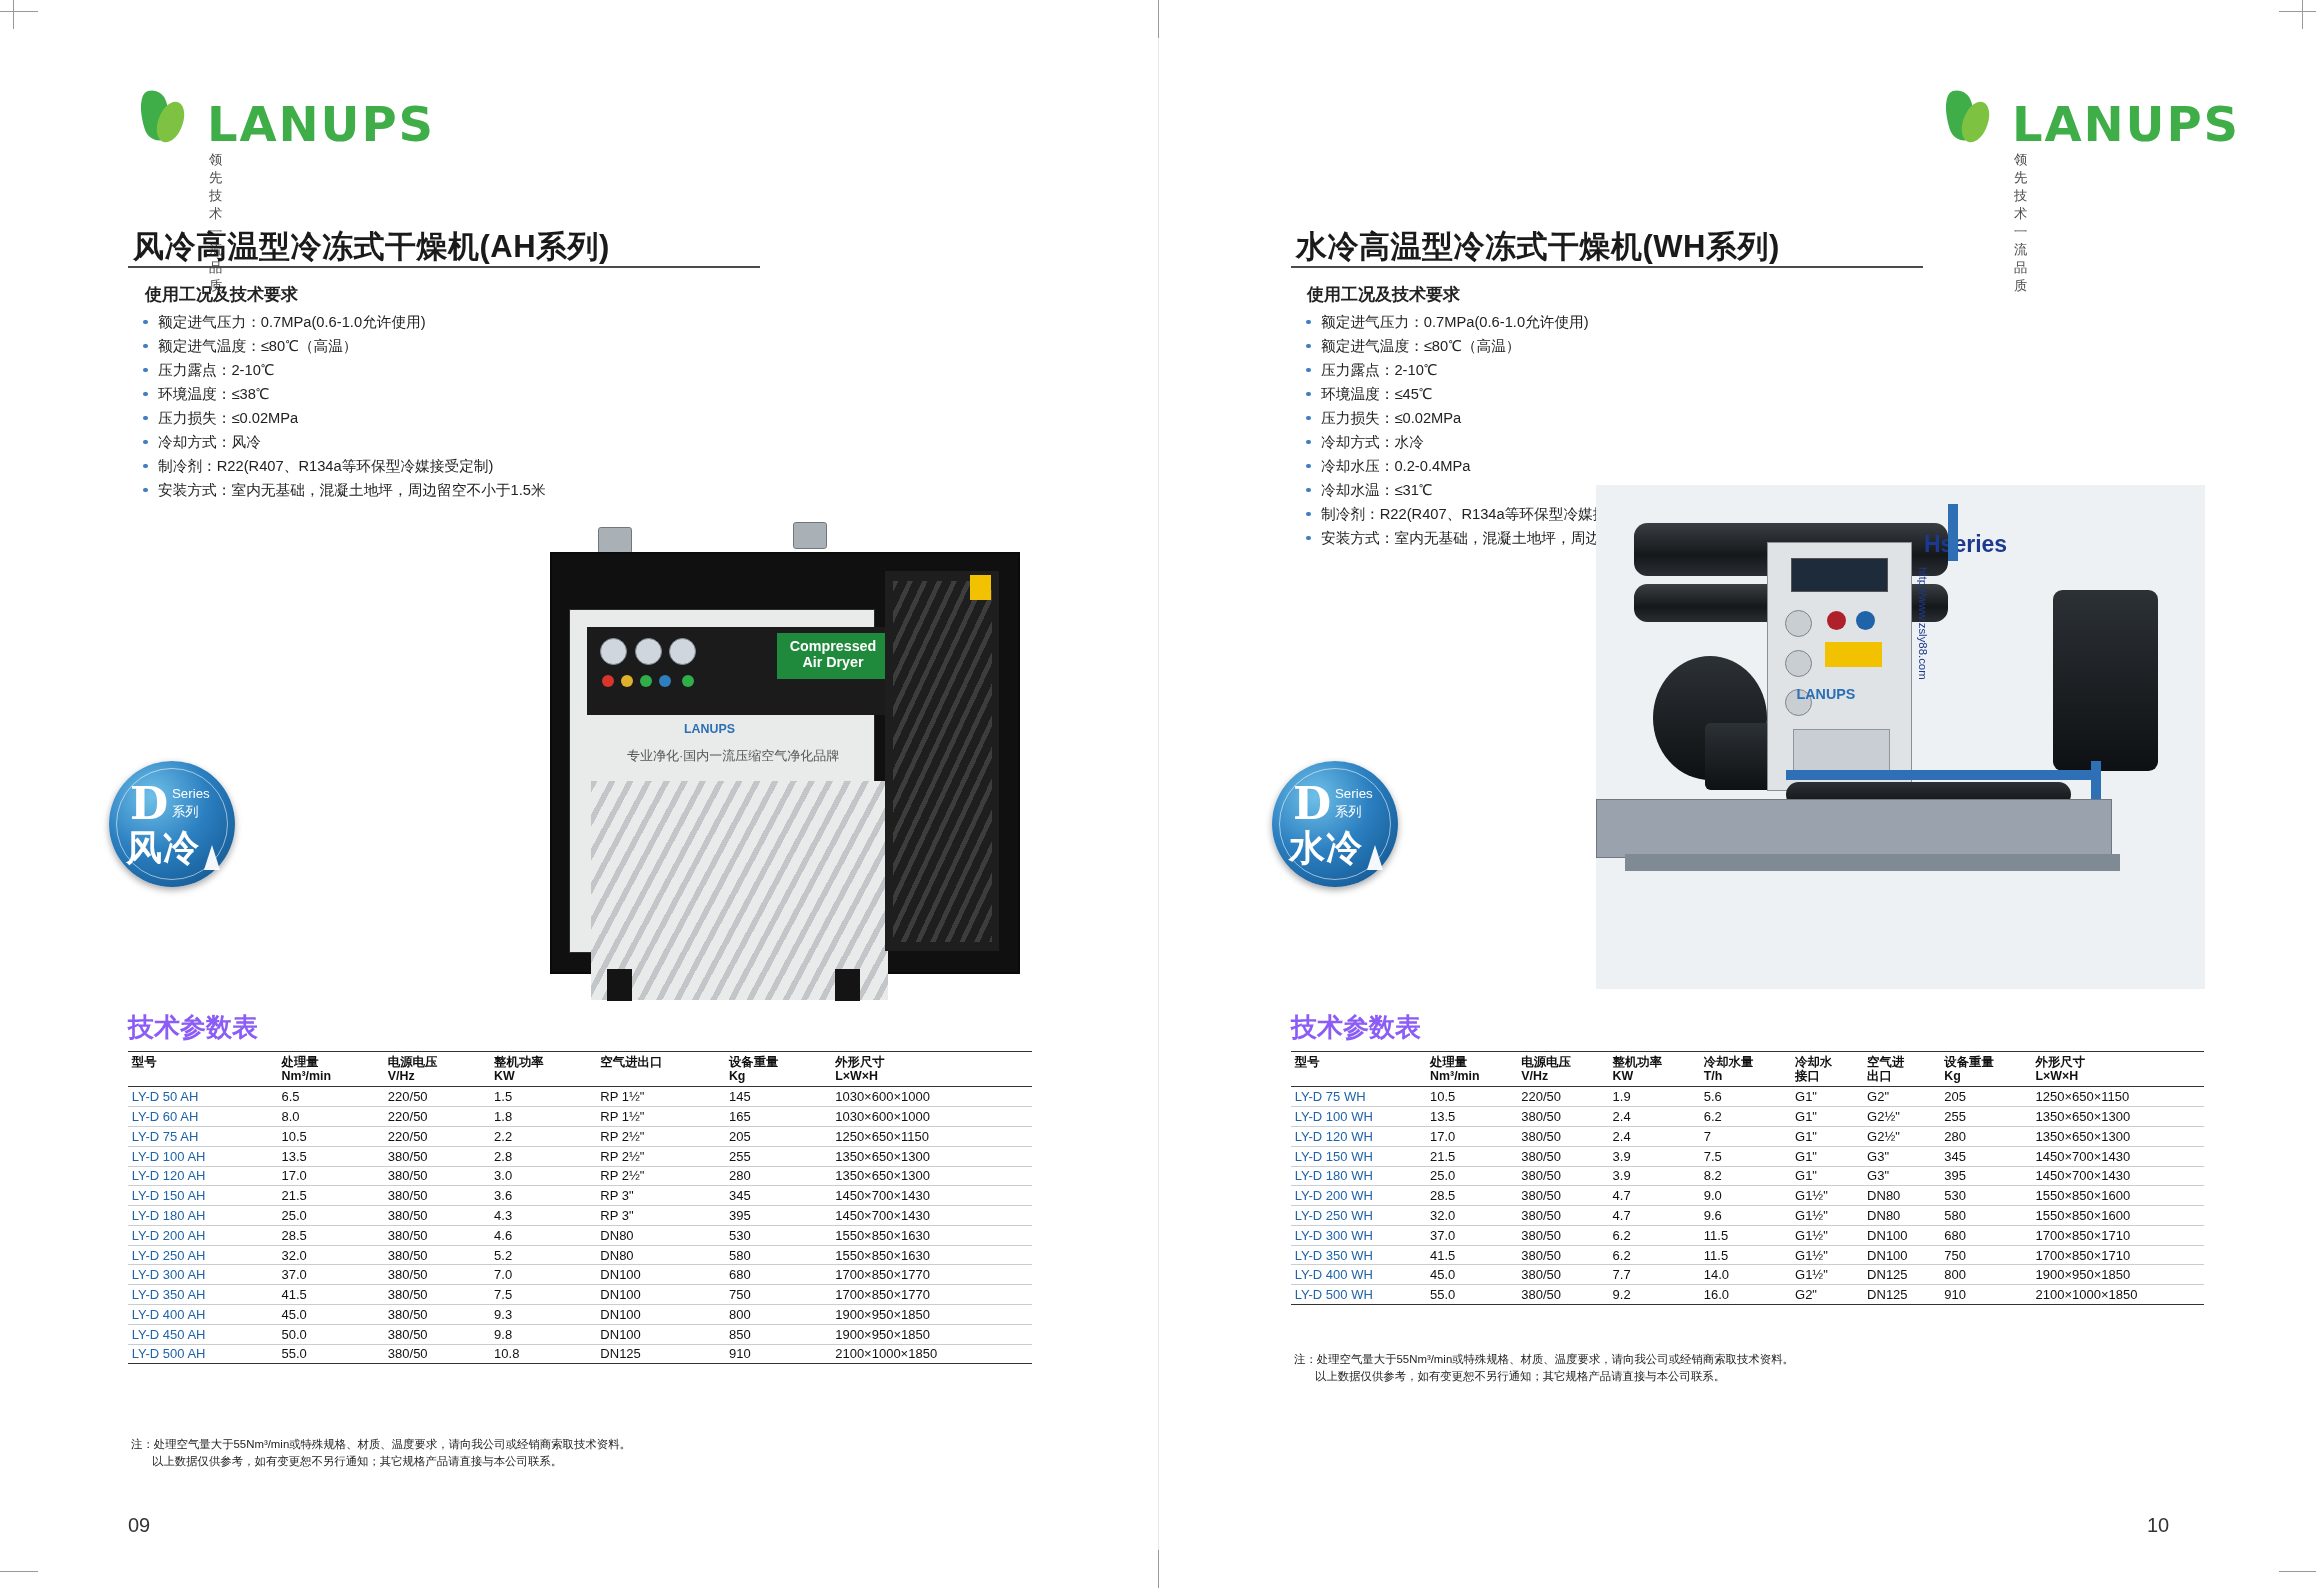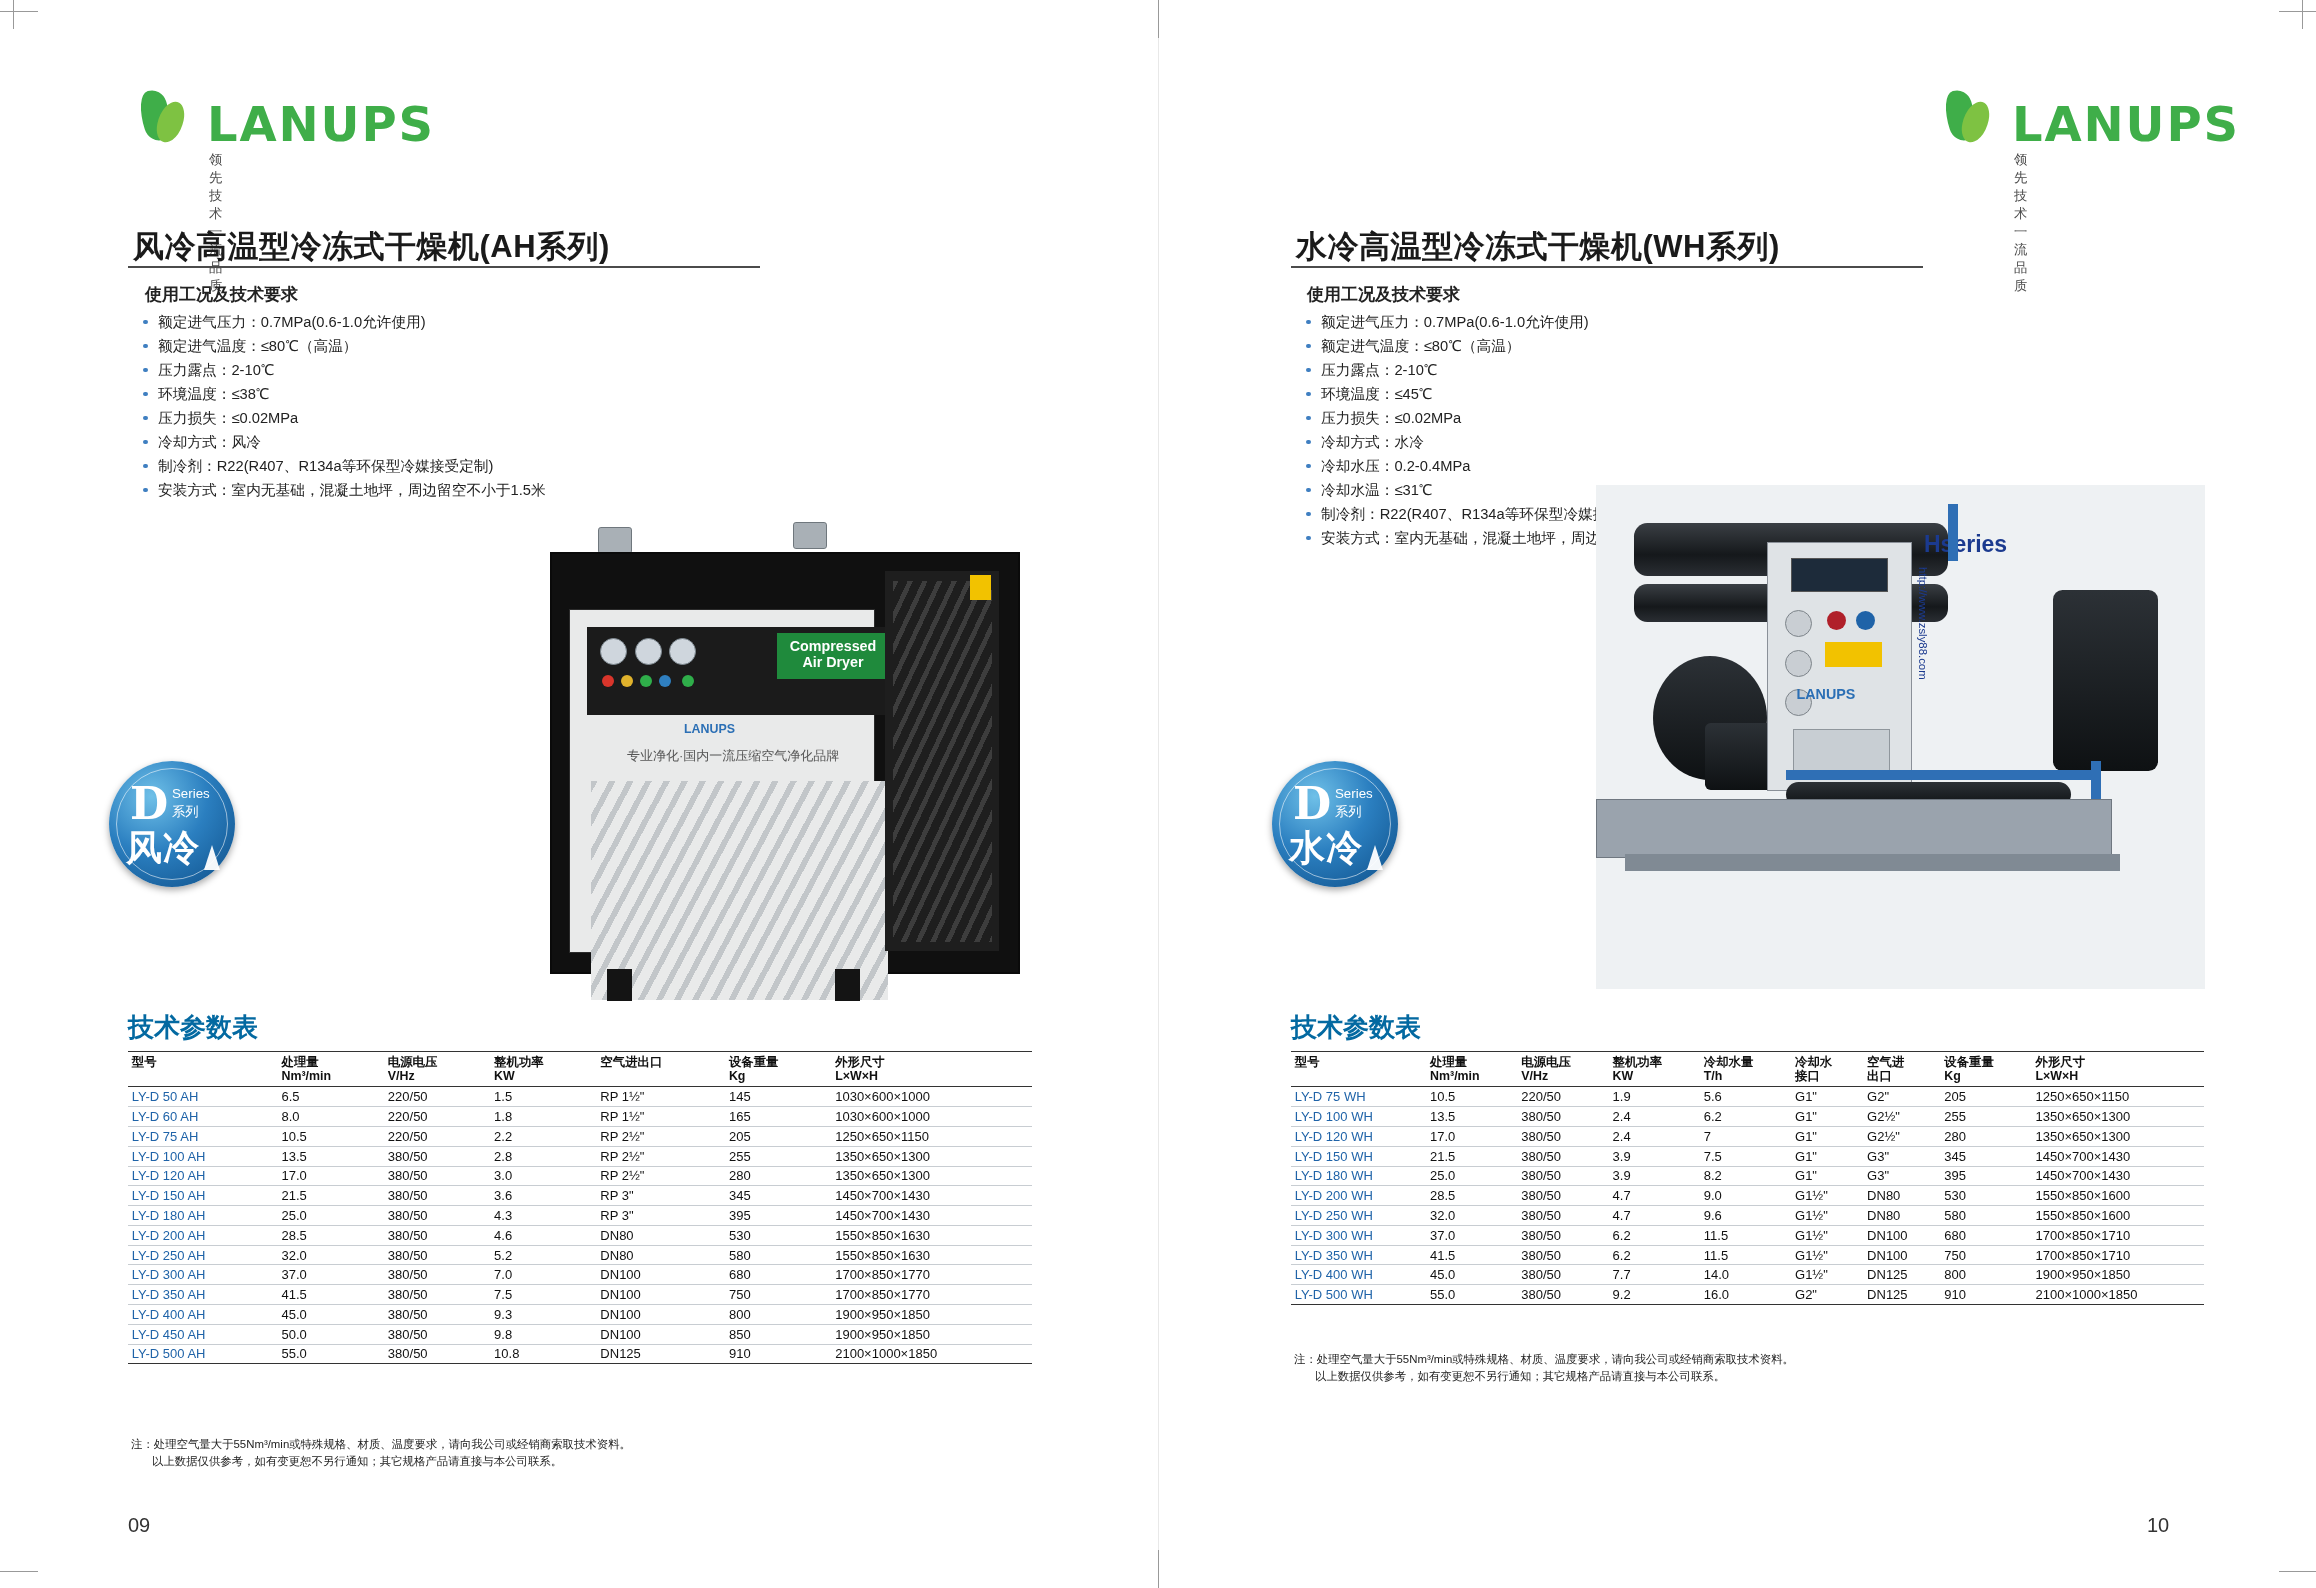--- a/index.html
+++ b/index.html
@@ -86,21 +86,21 @@
   .wc-knob{position:absolute;width:25px;height:25px;border-radius:50%;background:#c9ced3;border:1.9px solid #7d848a;}
   .wc-blue{position:absolute;background:#1f63a8;}
   .wc-red{position:absolute;background:#b0202a;}
   .wc-hseries{position:absolute;left:328px;top:46px;font-size:23px;font-weight:bold;color:#1b3a8f;}
   .wc-url{position:absolute;left:333px;top:82px;font-size:11.4px;color:#1b3a8f;transform:rotate(90deg);transform-origin:left top;}
   .wc-cyl{position:absolute;border-radius:9.5px;background:linear-gradient(180deg,#2c3136,#0e1113);}
   .wc-pipe{position:absolute;background:#2f6fb5;}
   .wc-brand{position:absolute;font-size:14.3px;font-weight:bold;color:#2b6fb5;}
 
   
-  h3.tbl-title{position:absolute;margin:0;font-size:26px;font-weight:bold;color:#0369a1;}
+  h3.tbl-title{position:absolute;margin:0;font-size:26px;font-weight:bold;color:#8b5cf6;}
   table.spec{position:absolute;border-collapse:collapse;font-size:13px;color:#111;}
   table.spec th{
     font-weight:bold;text-align:left;vertical-align:top;
     padding:2.9px 5.7px 2.9px 3.8px;border-bottom:1.4px solid #333;border-top:1.4px solid #333;
     font-size:12.4px;line-height:14.3px;white-space:nowrap;
   }
   table.spec td{
     padding:1.9px 5.7px 1.9px 3.8px;border-bottom:1px solid #c8cdd2;white-space:nowrap;line-height:15px;
   }
   table.spec td.model{color:#1f63a8;}

